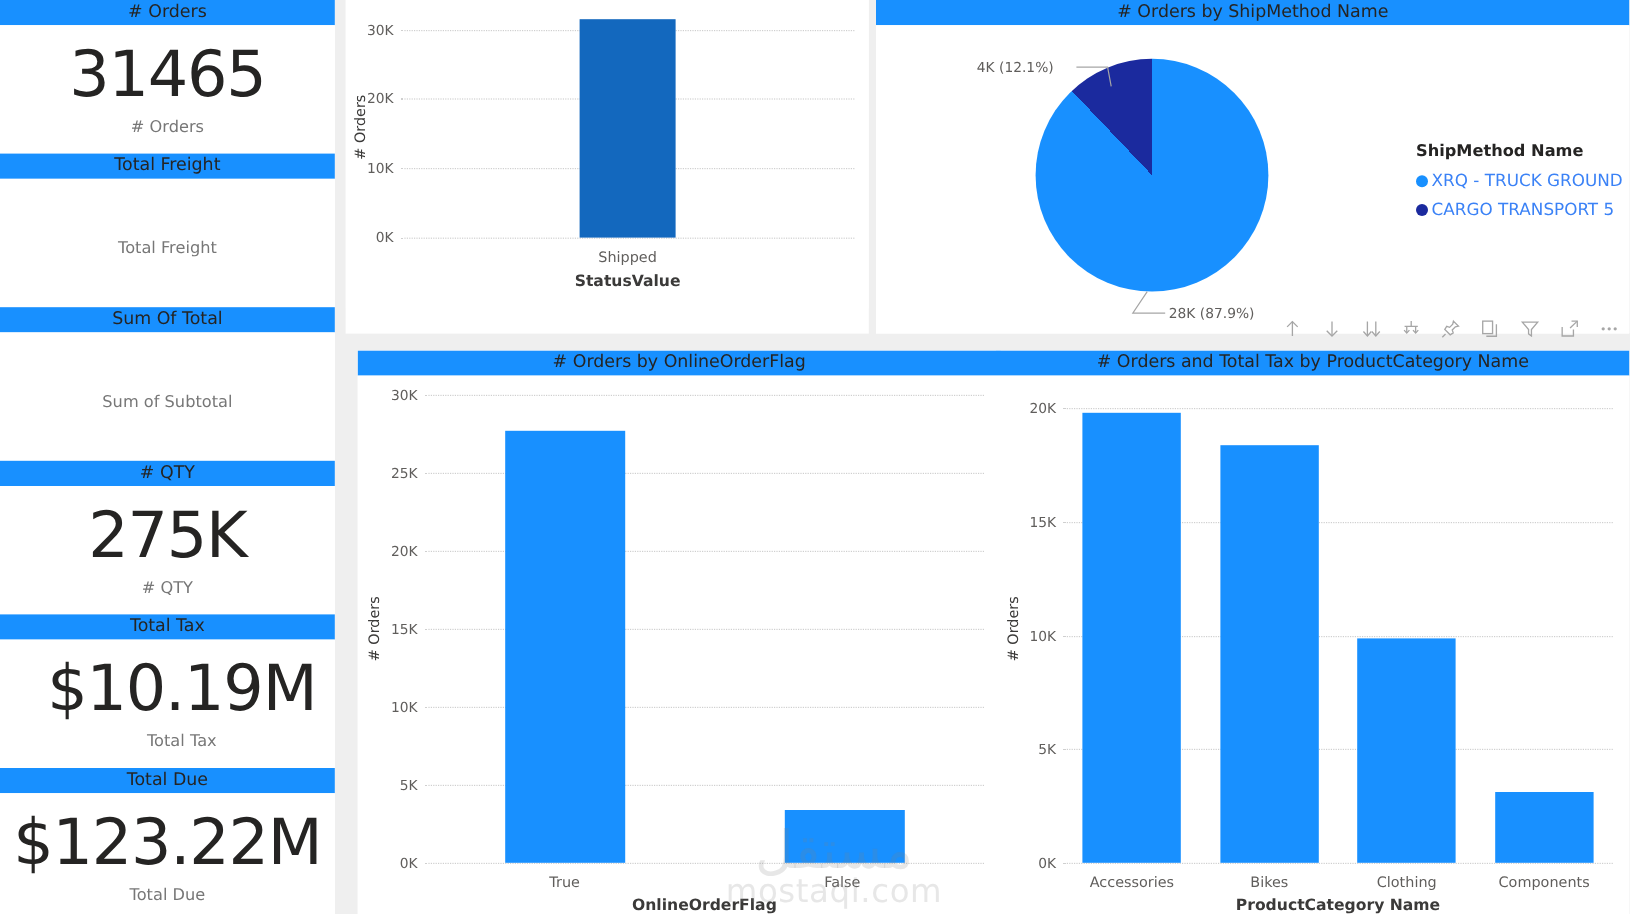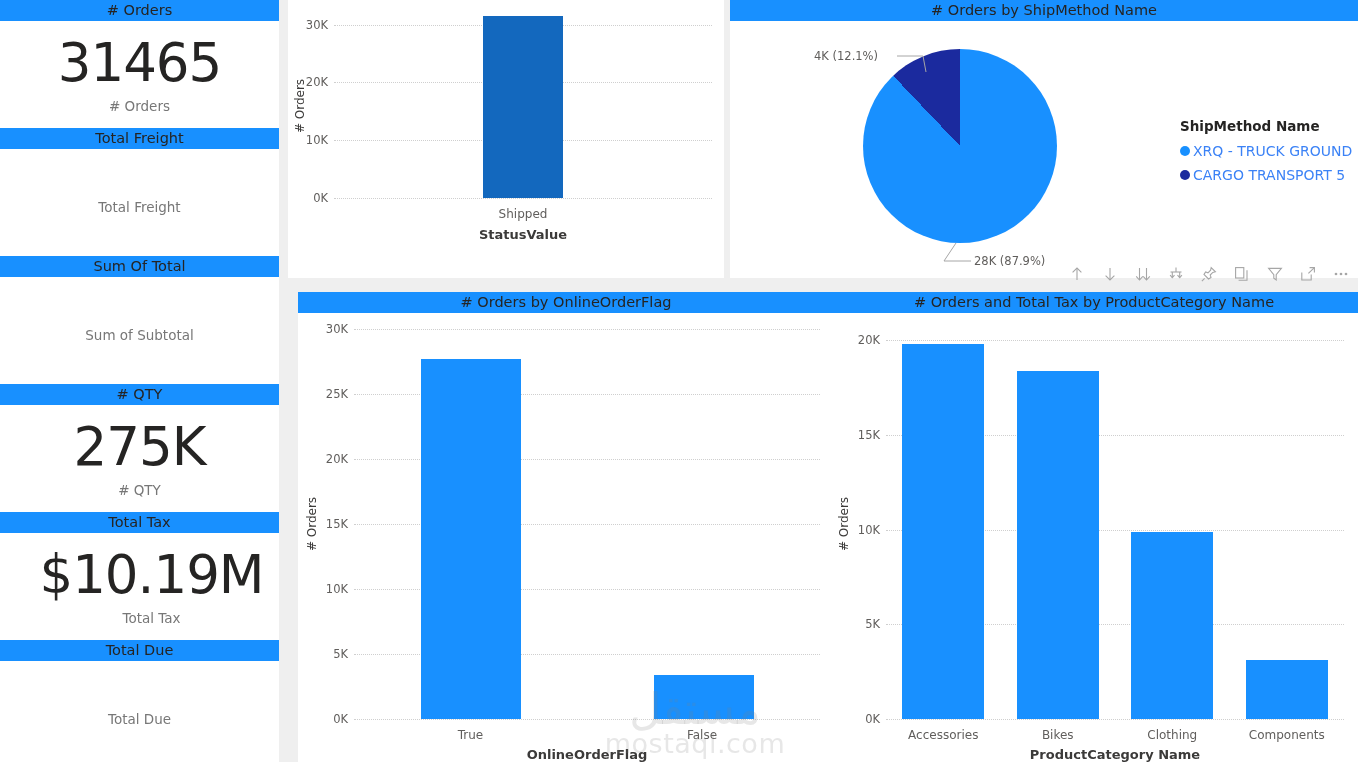--- a/index.html
+++ b/index.html
@@ -270,20 +270,21 @@
       <div class="kpi-header">Total Tax</div>
       <div class="kpi-body">
         <div class="kpi-value">$10.19M</div>
         <div class="kpi-label">Total Tax</div>
       </div>
     </div>
 
     <div class="kpi-card kpi-6">
       <div class="kpi-header">Total Due</div>
       <div class="kpi-body">
+        <div class="kpi-value">$123.22M</div>
         <div class="kpi-label">Total Due</div>
       </div>
     </div>
 
   </div>
 
   <div class="panel" id="panel-status">
     <div class="plot-area" id="plot-status" style="height: 257px;">
         <div style="position: absolute; left: 46px; top: 13px; width: 378px; height: 185px;">
           <div class="gridline" style="top: 185px;"></div>

